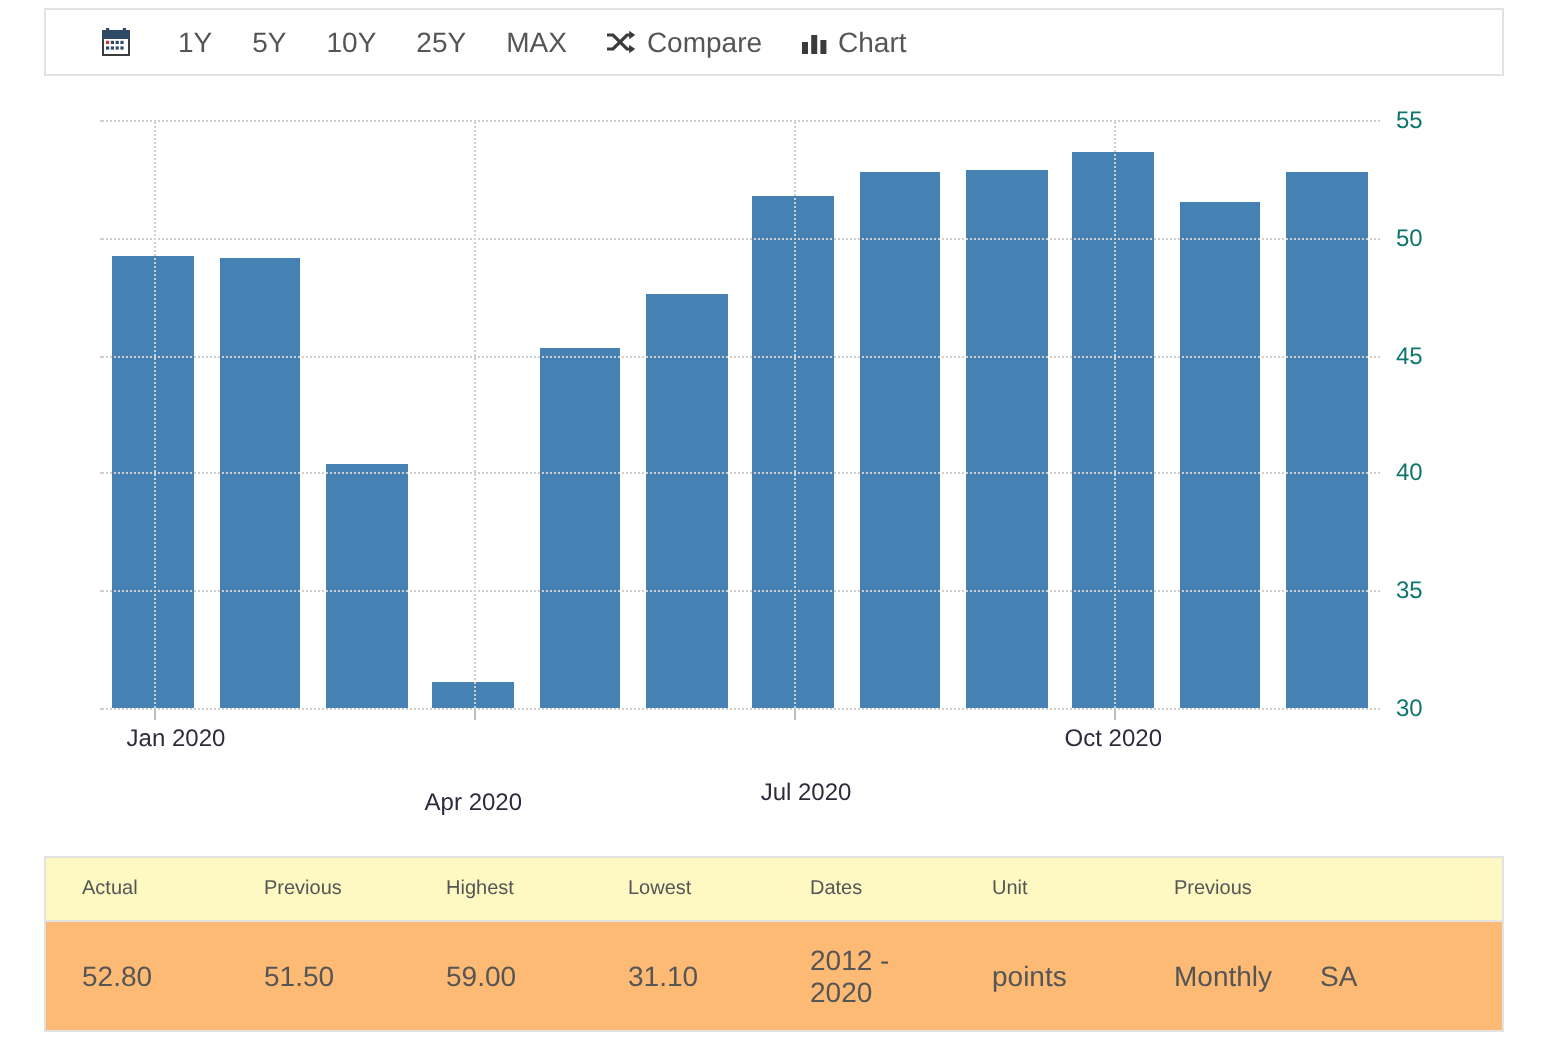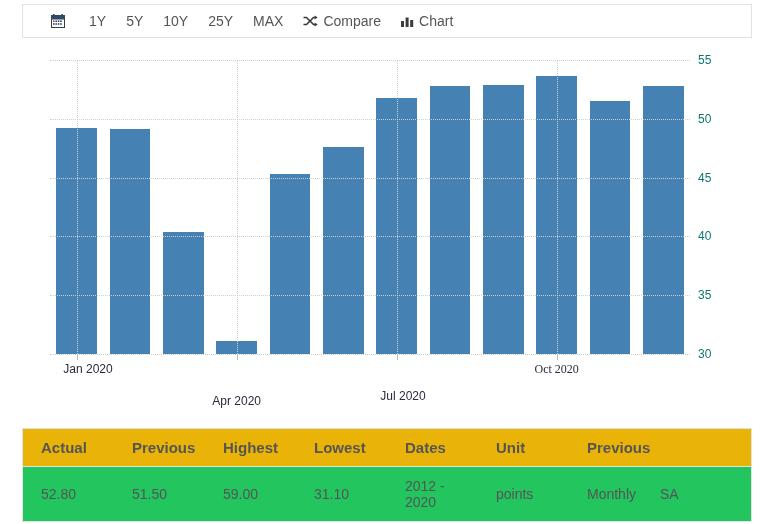--- a/index.html
+++ b/index.html
@@ -127,34 +127,34 @@
     border: 1px solid #e2e2e2;
     box-sizing: border-box;
     border-collapse: collapse;
   }
   .data-table table {
     width: 100%;
     border-collapse: collapse;
     table-layout: fixed;
   }
   .data-table th {
-    font-size: 15px;
-    font-weight: bold;
+    font-size: 10px;
+    font-weight: normal;
     color: #555555;
     text-align: left;
     padding: 10px 0 10px 18px;
-    background: #eab308;
+    background: #fef9c3;
     border-bottom: 1px solid #e2e2e2;
   }
   .data-table td {
     font-size: 14px;
     color: #555555;
     text-align: left;
     padding: 11px 0 11px 18px;
-    background: #22c55e;
+    background: #fdba74;
   }
   .data-table th.last, .data-table td.last {
     text-align: left;
     padding-left: 0;
     padding-right: 18px;
   }
 </style>
 </head>
 <body>
 
@@ -251,21 +251,21 @@
       <div class="xtickmark" style="left: 26.6667px;"></div>
       <div class="xtick" style="left: 38px;">Jan 2020</div>
       <div class="vgridline" style="left: 186.667px;"></div>
       <div class="xtickmark" style="left: 186.667px;"></div>
       <div class="xtick" style="left: 186.667px; margin-top: 32px;">Apr 2020</div>
       <div class="vgridline" style="left: 346.667px;"></div>
       <div class="xtickmark" style="left: 346.667px;"></div>
       <div class="xtick" style="left: 353px; margin-top: 27px;">Jul 2020</div>
       <div class="vgridline" style="left: 506.667px;"></div>
       <div class="xtickmark" style="left: 506.667px;"></div>
-      <div class="xtick" style="left: 506.667px; font-family: Liberation Serif, serif;">Oct 2020</div>
+      <div class="xtick" style="left: 506.667px;">Oct 2020</div>
     </div>
 </div>
 
 <div class="data-table">
   <table>
     <thead>
       <tr id="thead-row">
           <th>Actual</th>
           <th>Previous</th>
           <th>Highest</th>

